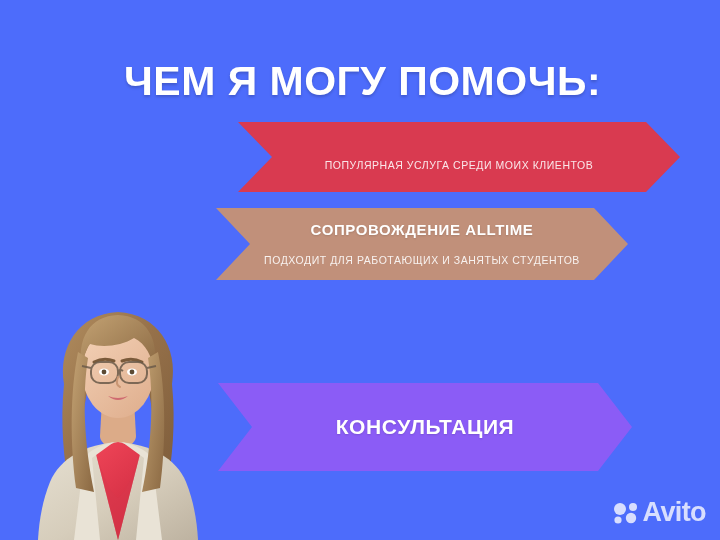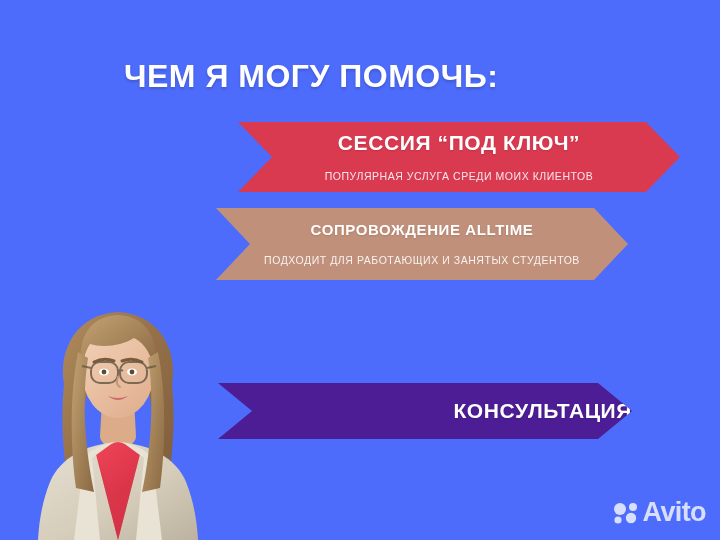--- a/index.html
+++ b/index.html
@@ -18,21 +18,21 @@
     height: 540px;
     background: #4d6cfb;
     overflow: hidden;
   }
 
   
   #page-title {
     position: absolute;
     left: 124px;
     top: 58px;
-    font-size: 32px;
+    font-size: 41px;
     font-weight: bold;
     letter-spacing: 0.5px;
     color: #ffffff;
     text-shadow: 0 2px 3px rgba(0,0,0,0.18);
     white-space: nowrap;
   }
 
   
   .ribbon {
     position: absolute;
@@ -74,21 +74,21 @@
     font-size: 10.5px;
     letter-spacing: 0.55px;
     text-align: center;
     white-space: nowrap;
   }
 
   
   #ribbon-0 { left: 238px; top: 122px;  width: 442px; height: 70px; background: #d93a50; }
   #ribbon-1 { left: 216px; top: 208px;  width: 412px; height: 72px; background: #c1907a; }
   #ribbon-2 { left: 241px; top: 296px;  width: 417px; height: 72px; background: #d9b3a0; }
-  #ribbon-3 { left: 218px; top: 383px;  width: 414px; height: 56px; background: #4c1d95; align-items: flex-end; }
+  #ribbon-3 { left: 218px; top: 383px;  width: 414px; height: 88px; background: #8b5cf6; }
 
   #ribbon-0 .r-title { font-size: 21px; }
   #ribbon-1 .r-title { font-size: 15px; }
   #ribbon-2 .r-title { font-size: 21px; }
   #ribbon-3 .r-title { font-size: 21px; }
 
   
   #photo {
     position: absolute;
     left: 26px;
@@ -116,21 +116,20 @@
   }
 </style>
 </head>
 <body>
 
 <div id="poster">
 
   <div id="page-title">ЧЕМ Я МОГУ ПОМОЧЬ:</div>
 
   <div class="ribbon" id="ribbon-0">
-    <div class="r-title">СЕССИЯ “ПОД КЛЮЧ”</div>
     <div class="r-sub">ПОПУЛЯРНАЯ УСЛУГА СРЕДИ МОИХ КЛИЕНТОВ</div>
   </div>
 
   <div class="ribbon" id="ribbon-1">
     <div class="r-title">СОПРОВОЖДЕНИЕ ALLTIME</div>
     <div class="r-sub">ПОДХОДИТ ДЛЯ РАБОТАЮЩИХ И ЗАНЯТЫХ СТУДЕНТОВ</div>
   </div>
 
 
   <div class="ribbon" id="ribbon-3">

